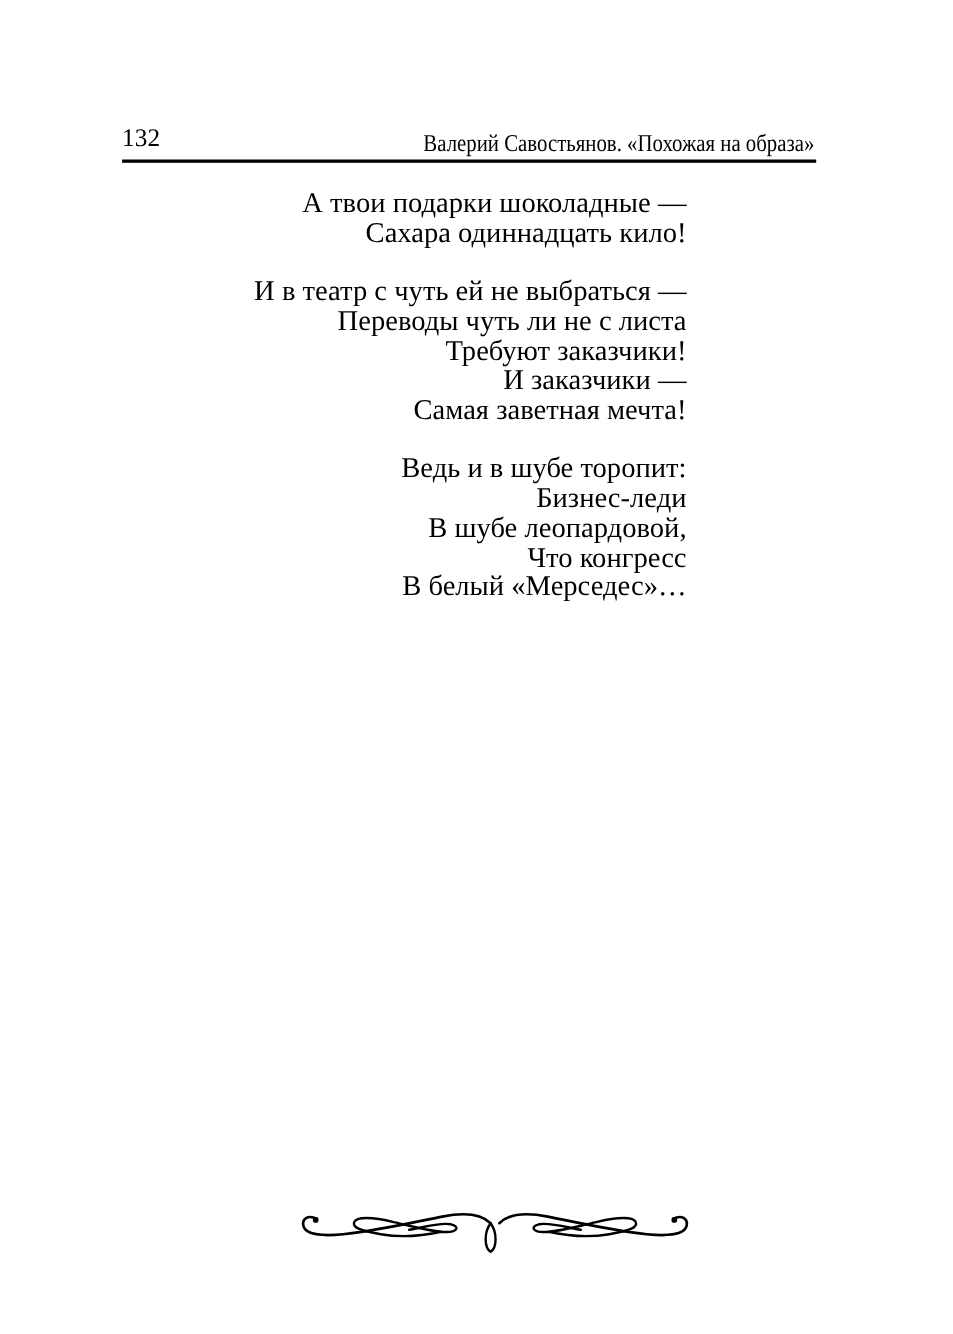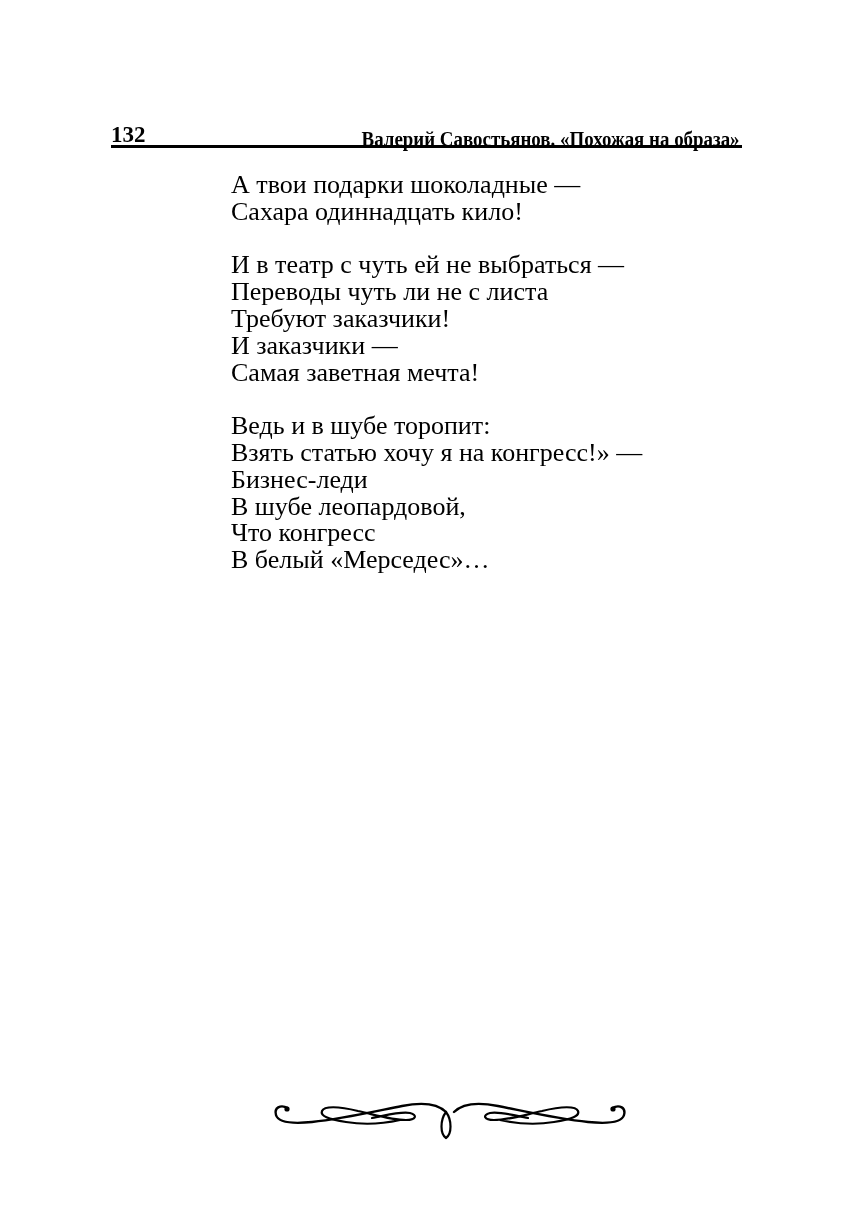--- a/index.html
+++ b/index.html
@@ -1,34 +1,34 @@
 <!DOCTYPE html>
 <html><head>
 <meta charset="utf-8">
 <style>
   html, body { margin: 0; padding: 0; background: #ffffff; }
   body {
     width: 866px; height: 1213px; position: relative; overflow: hidden;
     font-family: "Liberation Serif", "DejaVu Serif", serif; color: #000;
   }
   .header {
-    position: absolute; left: 111px; top: 121px; width: 631px; height: 36px; font-weight: bold;
+    position: absolute; left: 111px; top: 112px; width: 631px; height: 36px;
   }
   .page-number {
     position: absolute; left: 0; top: 0; font-size: 23px; line-height: 28px;
   }
   .running-title {
     position: absolute; right: 2px; top: 4px; font-size: 22px; line-height: 28px;
     transform: scaleX(0.86); transform-origin: right center; white-space: nowrap;
   }
   .header-rule {
     position: absolute; left: 111px; top: 145px; width: 631px; height: 3px; background: #000;
   }
   .poem {
-    position: absolute; left: 231px; top: 172px; font-size: 26px; line-height: 26.8px;
+    position: absolute; left: 231px; top: 172px; font-size: 26px; line-height: 26.8px; text-align: right;
   }
   .stanza { margin: 0 0 26.8px 0; }
   .line { display: block; white-space: nowrap; }
   .ornament {
     position: absolute; left: 272px; top: 1098px; width: 356px; height: 50px;
   }
 </style>
 </head>
 <body>
 
@@ -45,21 +45,20 @@
   </div>
   <div class="stanza">
     <span class="line">И в театр с чуть ей не выбраться —</span>
     <span class="line">Переводы чуть ли не с листа</span>
     <span class="line">Требуют заказчики!</span>
     <span class="line">И заказчики —</span>
     <span class="line">Самая заветная мечта!</span>
   </div>
   <div class="stanza">
     <span class="line">Ведь и в шубе торопит:</span>
-    <span class="line">Взять статью хочу я на конгресс!» —</span>
     <span class="line">Бизнес-леди</span>
     <span class="line">В шубе леопардовой,</span>
     <span class="line">Что конгресс</span>
     <span class="line">В белый «Мерседес»…</span>
   </div>
 </div>
 
 <svg class="ornament" viewBox="0 0 356 50" fill="none" stroke="#000" stroke-linecap="round">
 
   <path d="M16 10 C8 6 2 10 4 17 C6 24 20 26 40 24 C70 21 100 14 130 8 C150 4 166 6 174 14" stroke-width="2.4"></path>

